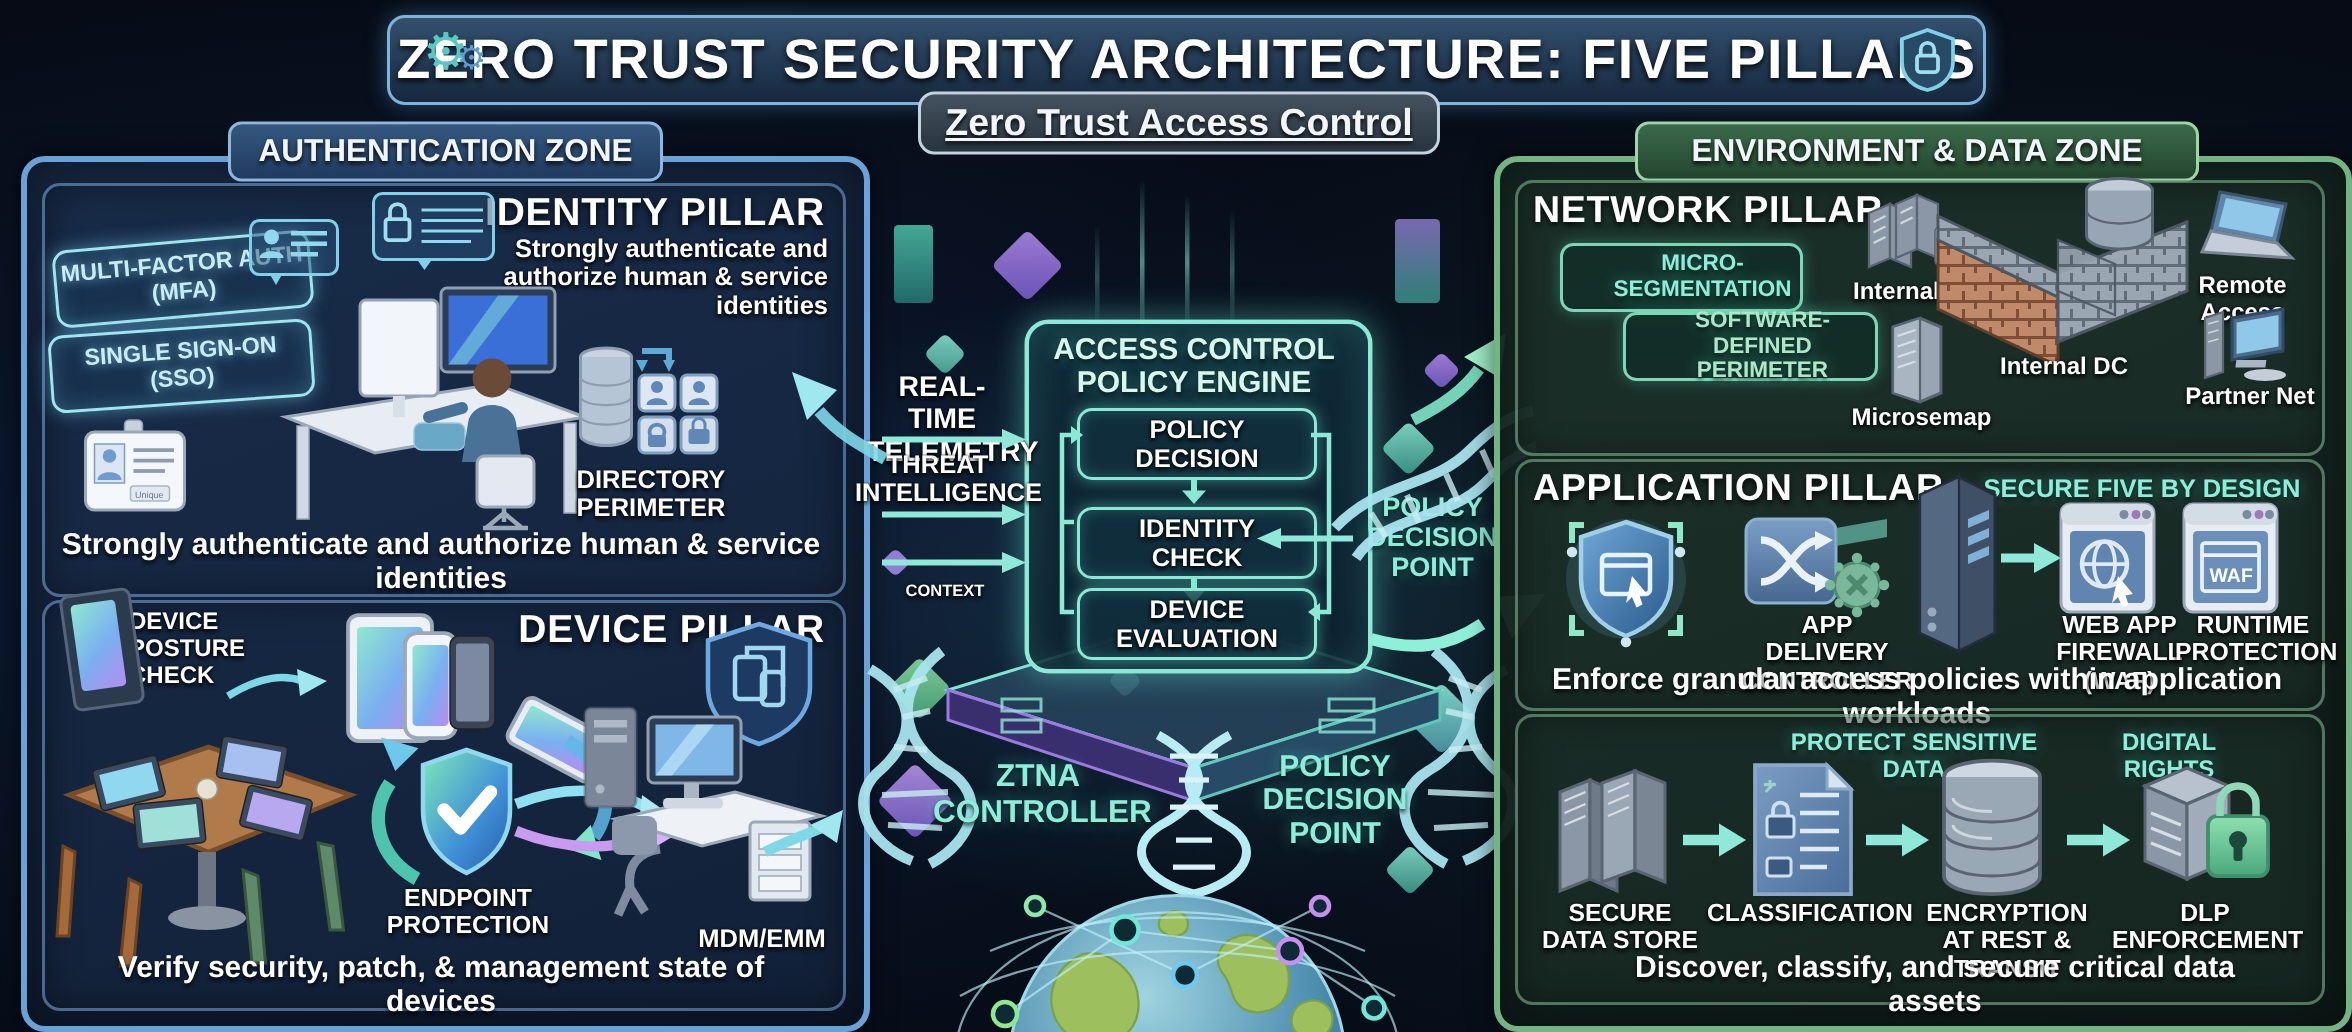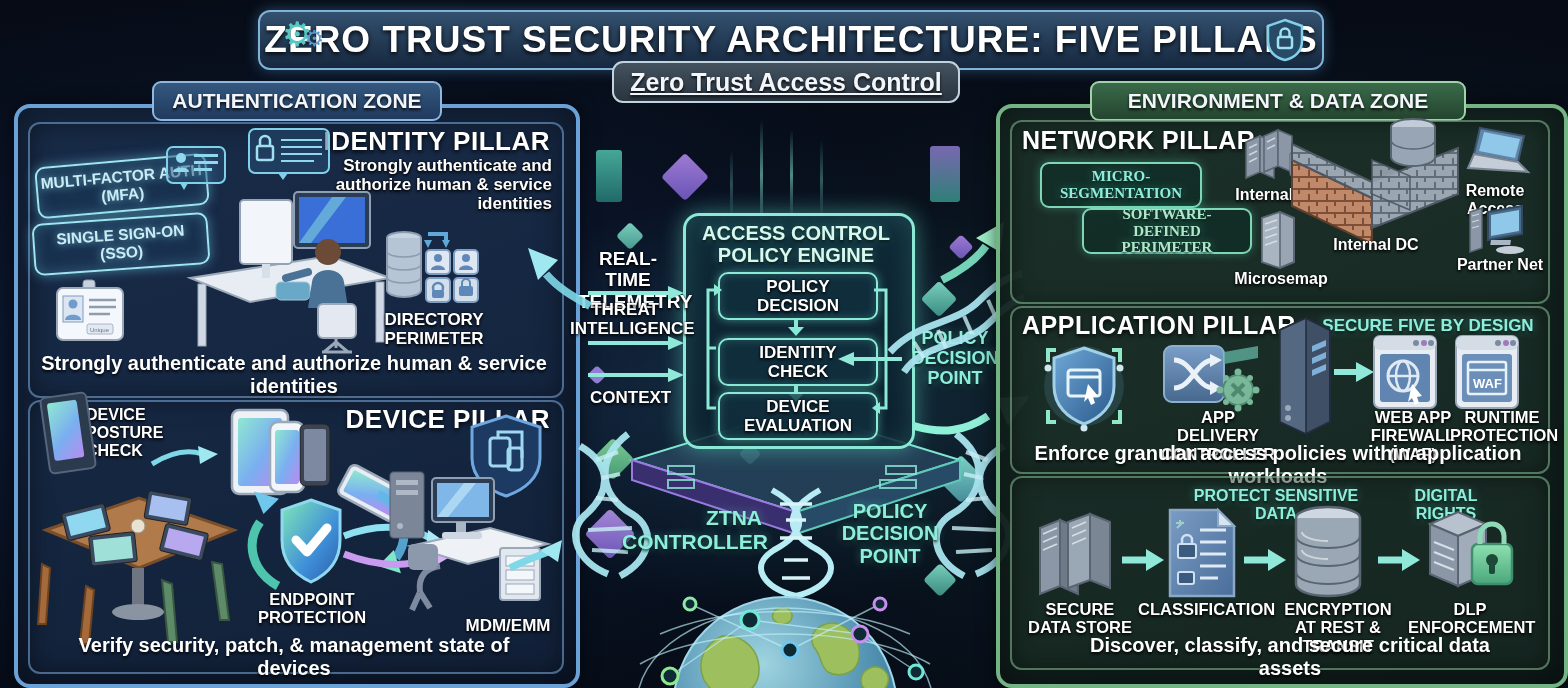--- a/index.html
+++ b/index.html
@@ -20,22 +20,22 @@
   .teal{color:#8deedb;font-weight:bold;text-align:center;line-height:1.12;
     text-shadow:0 0 10px rgba(90,230,205,.45),0 2px 3px rgba(0,0,0,.8);}
   .cap{color:#fff;font-weight:bold;text-align:center;font-size:20px;
     text-shadow:0 2px 3px rgba(0,0,0,.9);}
   .head{color:#fff;font-weight:bold;letter-spacing:.5px;text-shadow:0 2px 4px rgba(0,0,0,.9);}
   .glowbox{border:2px solid #9fe5ef;border-radius:10px;background:rgba(25,55,85,.55);
     box-shadow:0 0 12px rgba(110,200,235,.55), inset 0 0 14px rgba(110,200,235,.3);
     color:#c9ecf5;font-weight:bold;text-align:center;
     text-shadow:0 0 8px rgba(140,220,245,.8);}
   .gbadge{border:2px solid #7fd6b6;border-radius:9px;background:rgba(15,45,38,.7);
-    box-shadow:0 0 10px rgba(90,220,180,.35);display:flex;align-items:center;justify-content:center;
-    text-align:center;font-family:Liberation Serif, serif;}
+    box-shadow:0 0 10px rgba(90,220,180,.35);display:flex;align-items:center;justify-content:flex-end;
+    text-align:center;}
   .stepbox{border:2px solid #8be9d6;border-radius:10px;background:rgba(18,48,62,.8);
     box-shadow:0 0 10px rgba(100,235,210,.5), inset 0 0 10px rgba(100,235,210,.25);
     display:flex;align-items:center;justify-content:center;}
   .stream{width:3px;background:linear-gradient(180deg,rgba(140,235,220,0),rgba(140,235,220,.55),rgba(140,235,220,0));}
   .cube{transform:rotate(45deg);border-radius:4px;opacity:.85;}
   svg{display:block;overflow:visible;}
 </style>
 </head>
 <body>
 
@@ -400,21 +400,21 @@
         <line x1="0" y1="7" x2="82" y2="7" stroke="#8fe8d8" stroke-width="4"></line>
         <polygon points="80,0 96,7 80,14" fill="#8fe8d8"></polygon>
       </svg>
   </div>
   <div class="abs" style="left:588px;top:368px;">
     <svg width="96" height="14" viewBox="0 0 96 14">
         <line x1="0" y1="7" x2="82" y2="7" stroke="#8fe8d8" stroke-width="4"></line>
         <polygon points="80,0 96,7 80,14" fill="#8fe8d8"></polygon>
       </svg>
   </div>
-  <div class="abs lbl" style="left:590px;top:388px;width:80px;font-size:17px;">CONTEXT</div>
+  <div class="abs lbl" style="left:590px;top:388px;width:80px;font-size:11px;">CONTEXT</div>
 
   <div class="abs" style="left:524px;top:244px;">
     <svg width="70" height="70" viewBox="0 0 70 70">
         <path d="M66 62 C48 52 34 44 22 30" stroke="#7fd8e8" stroke-width="8" fill="none" opacity=".9"></path>
         <polygon points="4,4 34,16 14,36" fill="#9fe8f0"></polygon>
       </svg>
   </div>
 
   <div class="abs teal" style="left:900px;top:328px;width:110px;font-size:18px;">POLICY DECISION POINT</div>
   <div class="abs" style="left:838px;top:352px;">
@@ -491,21 +491,21 @@
       <g stroke="#d8f4f8" stroke-width="3.5">
           <line x1="24" y1="16" x2="56" y2="16"></line>
           <line x1="30" y1="32" x2="50" y2="32"></line>
           <line x1="24" y1="50" x2="56" y2="50"></line>
           <line x1="28" y1="72" x2="52" y2="72"></line>
           <line x1="26" y1="90" x2="54" y2="90"></line>
         </g>
     </svg>
   </div>
 
-  <div class="abs teal" style="left:622px;top:506px;width:140px;font-size:21px;text-align:right;">ZTNA CONTROLLER</div>
+  <div class="abs teal" style="left:622px;top:506px;width:140px;font-size:21px;">ZTNA CONTROLLER</div>
   <div class="abs teal" style="left:830px;top:500px;width:120px;font-size:20px;">POLICY DECISION POINT</div>
 
   <div class="abs" style="left:630px;top:564px;">
     <svg width="310" height="124" viewBox="0 0 310 124">
       <circle cx="155" cy="145" r="112" fill="url(#gsea)" stroke="#9fd8e8" stroke-width="2"></circle>
       <g fill="#9dbf5e" stroke="#7aa348" stroke-width="1.5">
         <path d="M92 72 c-18 8 -26 26 -18 44 c10 18 34 22 46 10 c14-12 10-34 0-44 c-8-8-18-12-28-10z"></path>
         <path d="M196 60 c-14 4 -18 16 -10 26 c6 8 4 16 12 22 c10 6 26 2 30-10 c4-14-2-28-12-34 c-6-4-14-6-20-4z"></path>
         <path d="M240 104 c-10 4-12 16-4 22 c8 6 20 2 22-8 c2-10-8-18-18-14z"></path>
         <path d="M150 44 c-8 2-10 10-4 14 c6 4 16 2 16-6 c0-6-6-10-12-8z"></path>

